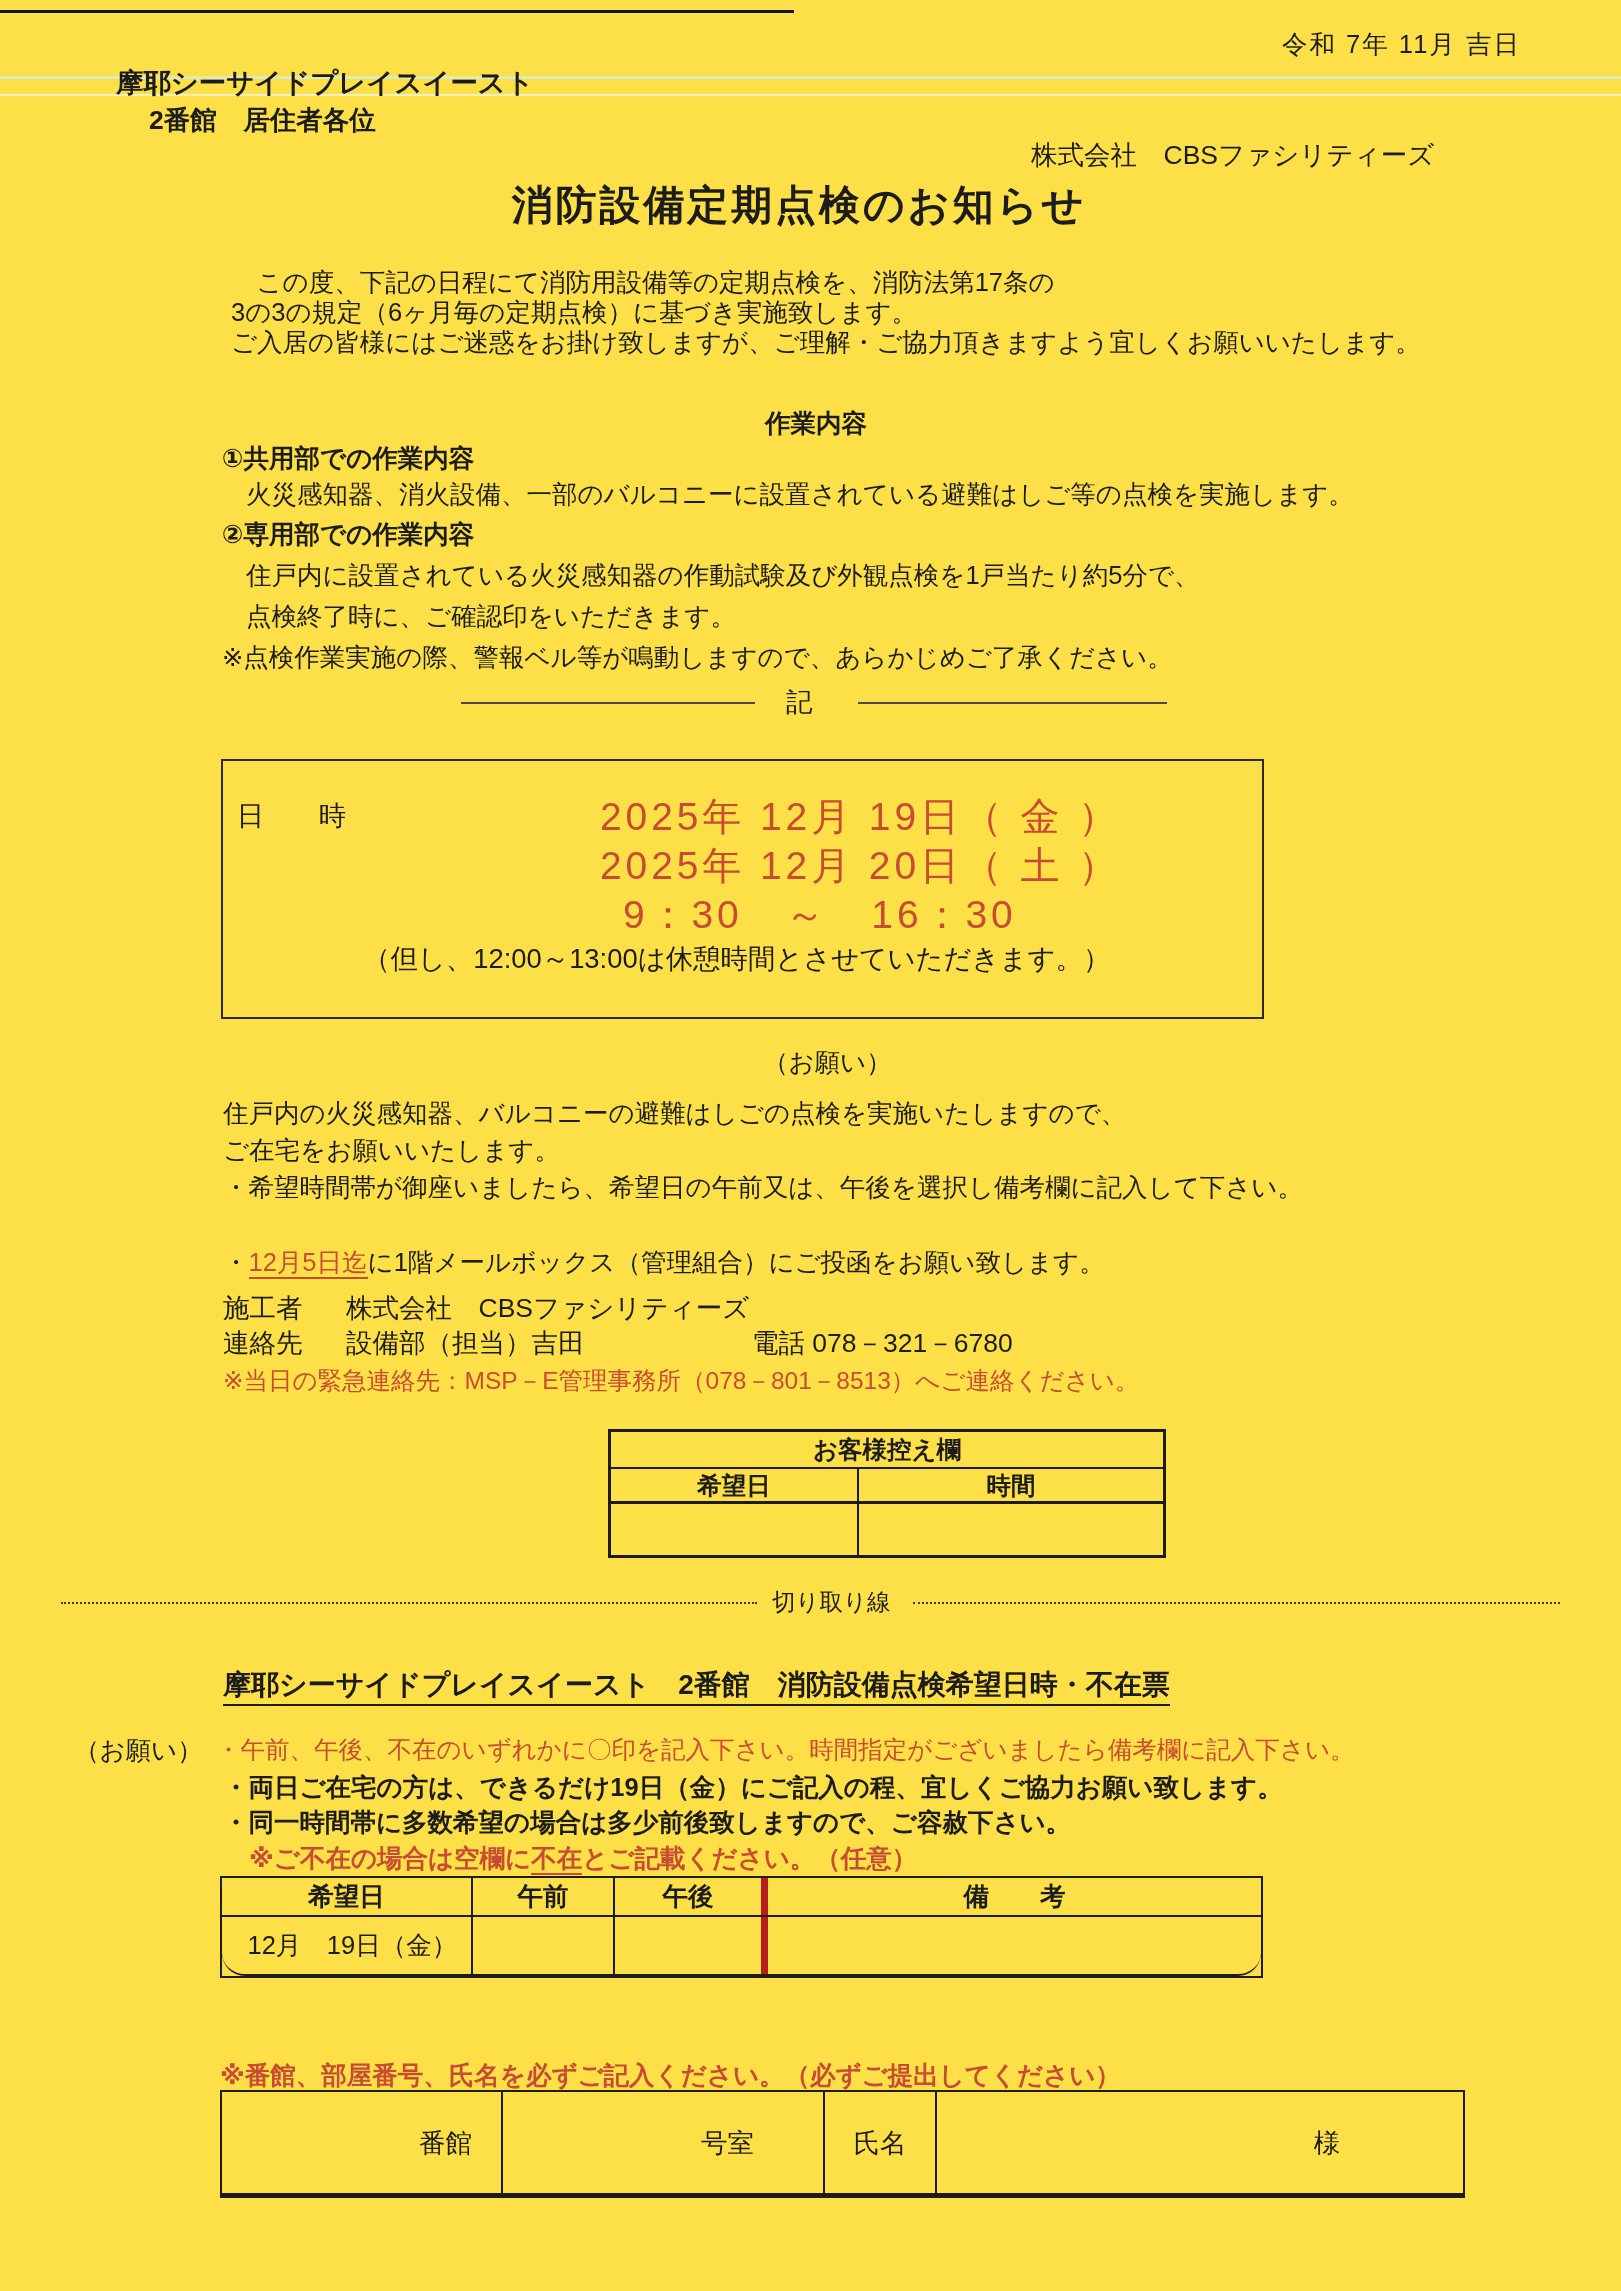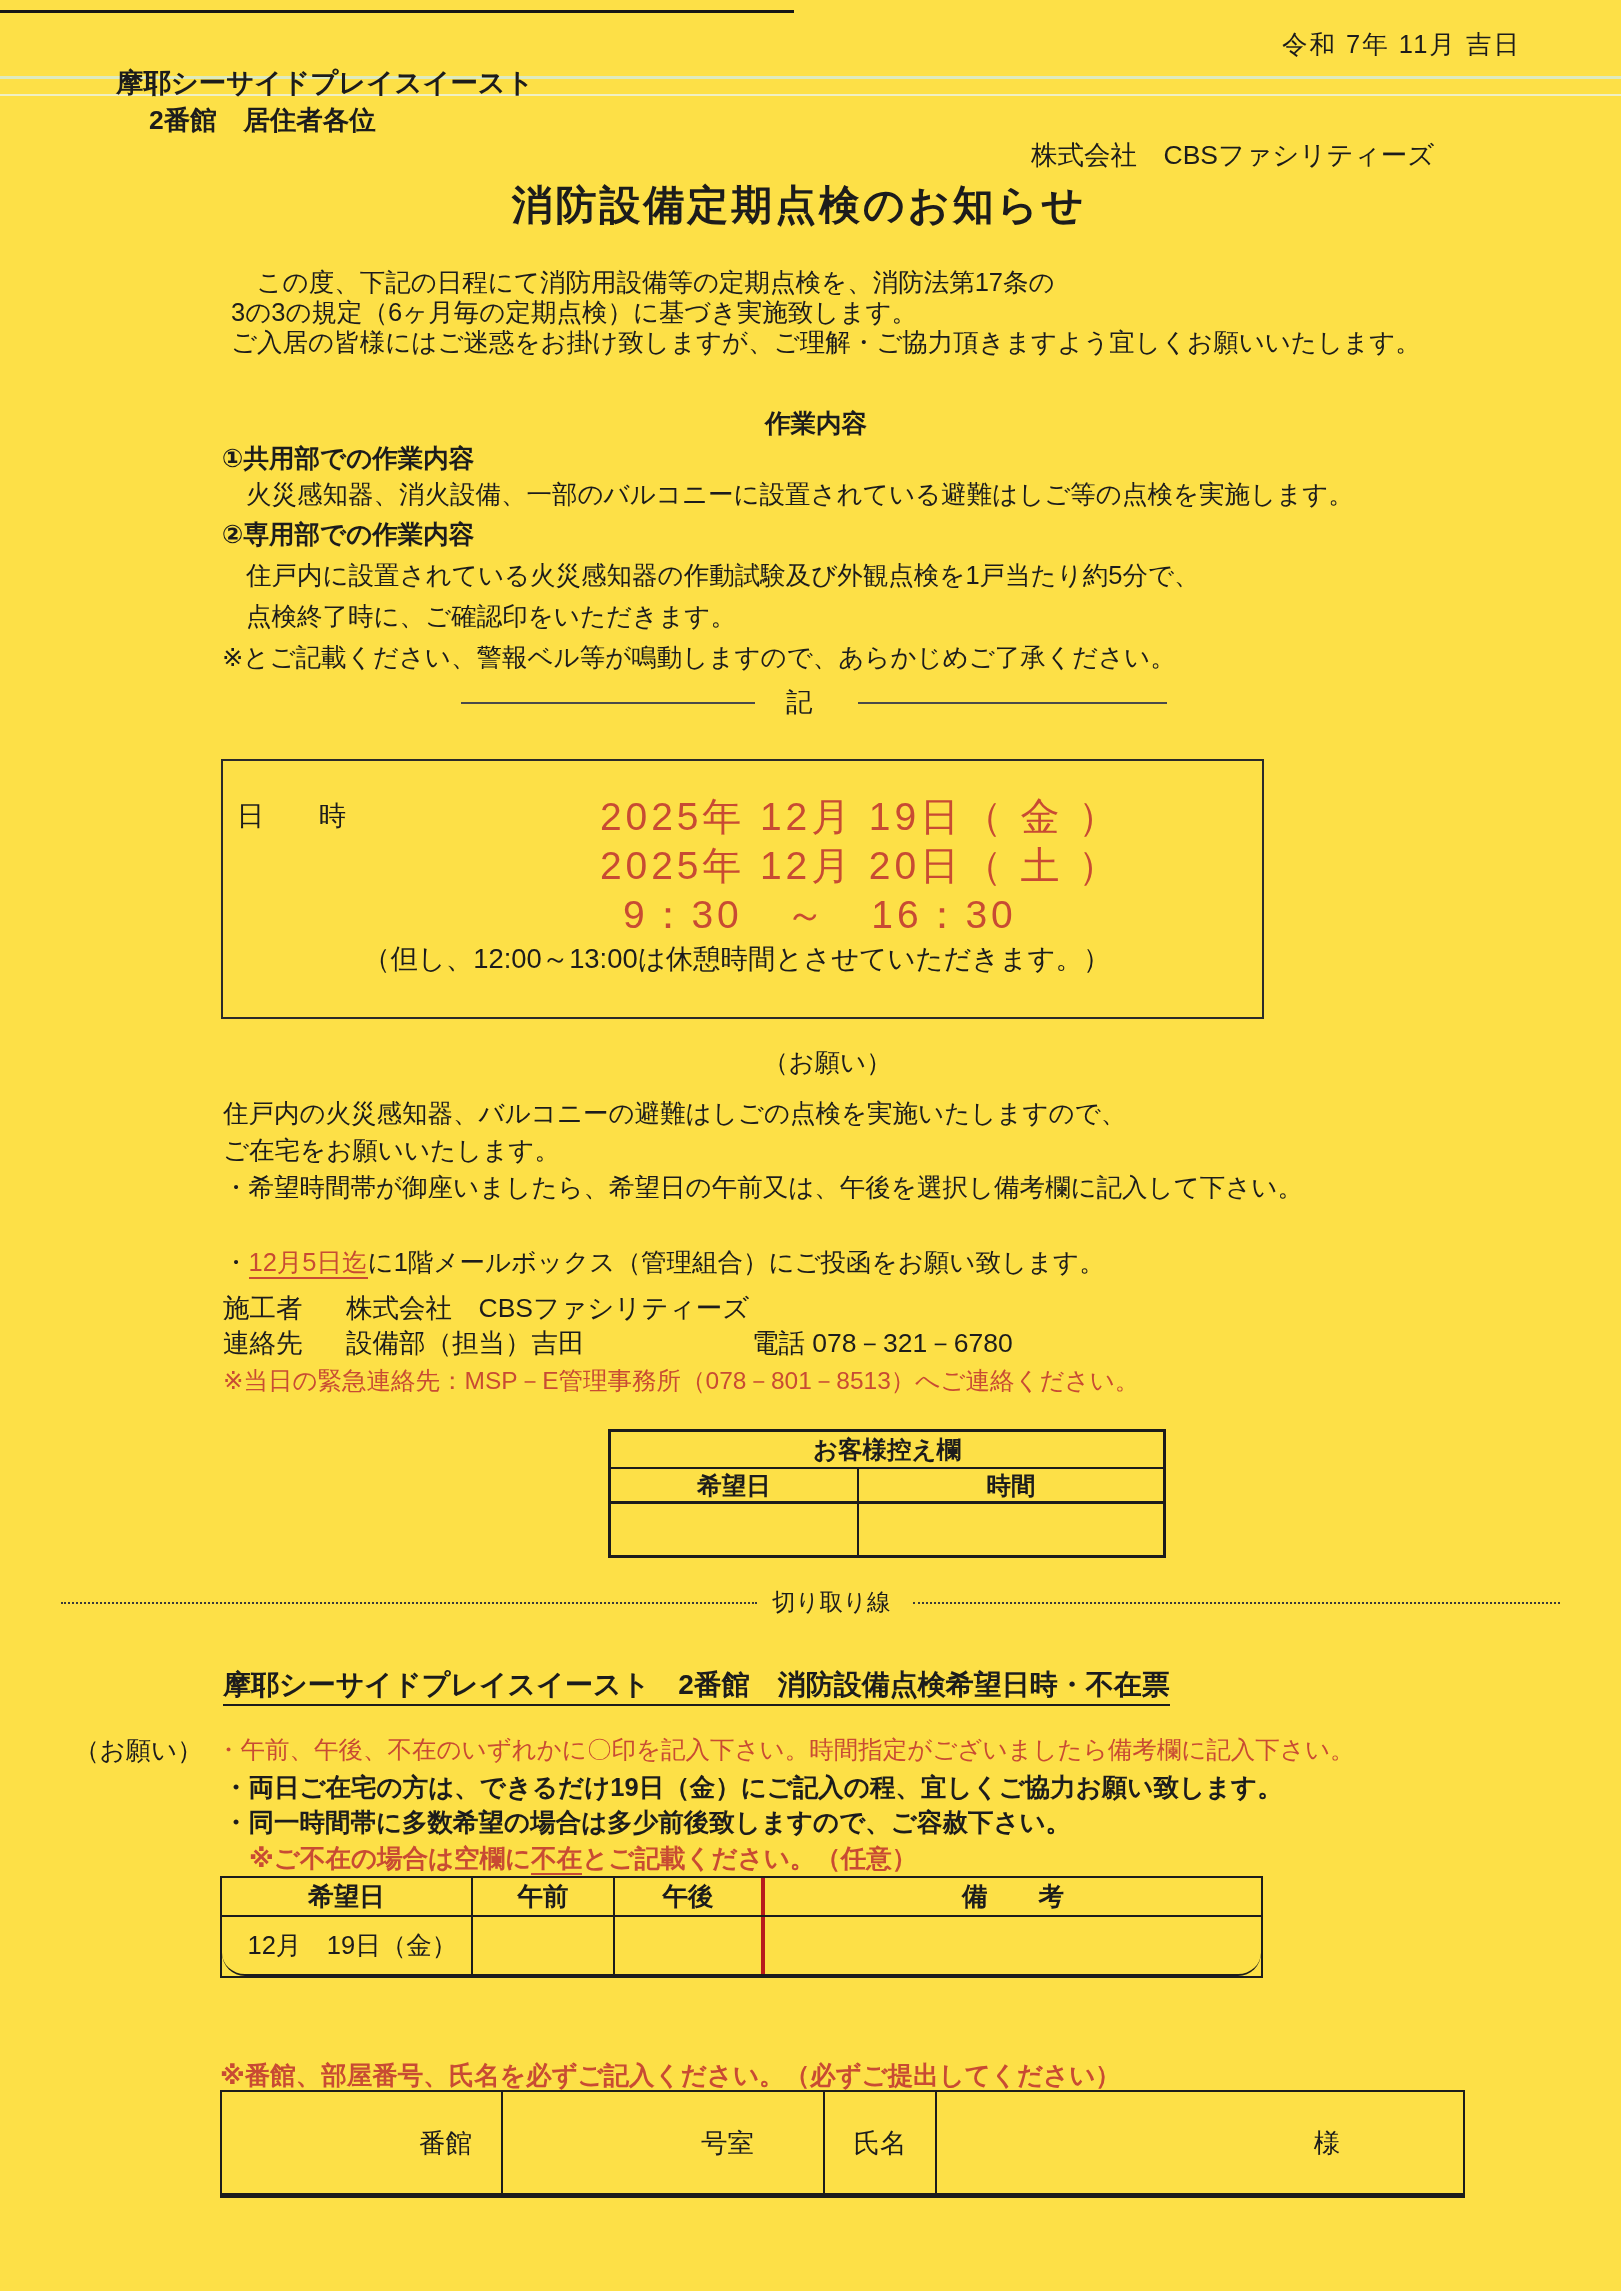--- a/index.html
+++ b/index.html
@@ -31,21 +31,21 @@
   .cc-c1{width:246px;border-right:2.9px solid #1c1c1c;display:flex;align-items:center;justify-content:center;}
   .cc-c2{flex:1;display:flex;align-items:center;justify-content:center;}
   
   .wish-table{position:absolute;left:220px;top:1876px;width:1039px;border:2.9px solid #1c1c1c;}
   .wt-row{display:flex;}
   .wt-head{height:37px;border-bottom:2.9px solid #1c1c1c;font-size:25.5px;font-weight:bold;}
   .wt-r1{height:57px;border-bottom:2px solid #1c1c1c;border-radius:23px;}
   .wt-r2{height:54px;}
   .wt-c1{width:249px;border-right:2px solid #1c1c1c;display:flex;align-items:center;}
   .wt-c2{width:140px;border-right:2px solid #1c1c1c;display:flex;align-items:center;justify-content:center;}
-  .wt-c3{width:146px;border-right:4px solid #b91c1c;display:flex;align-items:center;justify-content:center;font-family:Liberation Serif, serif;}
+  .wt-c3{width:146px;border-right:7px solid #b91c1c;display:flex;align-items:center;justify-content:center;font-family:Liberation Serif, serif;}
   .wt-c4{flex:1;display:flex;align-items:center;justify-content:center;}
   .wt-head .wt-c1{justify-content:center;}
   .wt-date{padding-left:25.5px;font-size:25.5px;}
   
   .res-table{position:absolute;left:220px;top:2090px;width:1241px;height:101px;border:2.9px solid #1c1c1c;border-bottom:5.9px solid #1c1c1c;display:flex;font-size:26.5px;}
   .res-c{display:flex;align-items:center;border-right:2.9px solid #1c1c1c;}
   .res-c1{width:281px;justify-content:flex-end;padding-right:29px;box-sizing:border-box;}
   .res-c2{width:322px;justify-content:flex-end;padding-right:69px;box-sizing:border-box;}
   .res-c3{width:110px;justify-content:center;}
   .res-c4{flex:1;justify-content:center;border-right:none;}
@@ -70,21 +70,21 @@
   <div class="abs fs26" style="left:231px;top:265px;">　この度、下記の日程にて消防用設備等の定期点検を、消防法第17条の</div>
   <div class="abs fs26" style="left:231px;top:295px;">3の3の規定（6ヶ月毎の定期点検）に基づき実施致します。</div>
   <div class="abs fs26" style="left:231px;top:325px;">ご入居の皆様にはご迷惑をお掛け致しますが、ご理解・ご協力頂きますよう宜しくお願いいたします。</div>
 
   <div class="abs fs26 b" style="left:765px;top:406px;">作業内容</div>
   <div class="abs fs26 b" style="left:222px;top:441px;">①共用部での作業内容</div>
   <div class="abs fs26" style="left:246px;top:477px;">火災感知器、消火設備、一部のバルコニーに設置されている避難はしご等の点検を実施します。</div>
   <div class="abs fs26 b" style="left:222px;top:517px;">②専用部での作業内容</div>
   <div class="abs fs26" style="left:246px;top:558px;">住戸内に設置されている火災感知器の作動試験及び外観点検を1戸当たり約5分で、</div>
   <div class="abs fs26" style="left:246px;top:599px;">点検終了時に、ご確認印をいただきます。</div>
-  <div class="abs fs26" style="left:222px;top:640px;">※とご記載ください、警報ベル等が鳴動しますので、あらかじめご了承ください。</div>
+  <div class="abs fs26" style="left:222px;top:640px;">※点検作業実施の際、警報ベル等が鳴動しますので、あらかじめご了承ください。</div>
 
   <div class="rule" style="left:461px;top:702px;width:294px;"></div>
   <div class="abs fs27" style="left:786px;top:684px;">記</div>
   <div class="rule" style="left:858px;top:702px;width:309px;"></div>
 
   <div class="schedule-box">
     <div class="abs fs28" style="left:13.7px;top:37px;">日　　時</div>
     <div class="abs fs40 red" style="left:377px;top:29px;">2025年 12月 19日（ 金 ）</div>
     <div class="abs fs40 red" style="left:377px;top:78px;">2025年 12月 20日（ 土 ）</div>
     <div class="abs fs40 red" style="left:400px;top:127px;">9：30　～　16：30</div>

